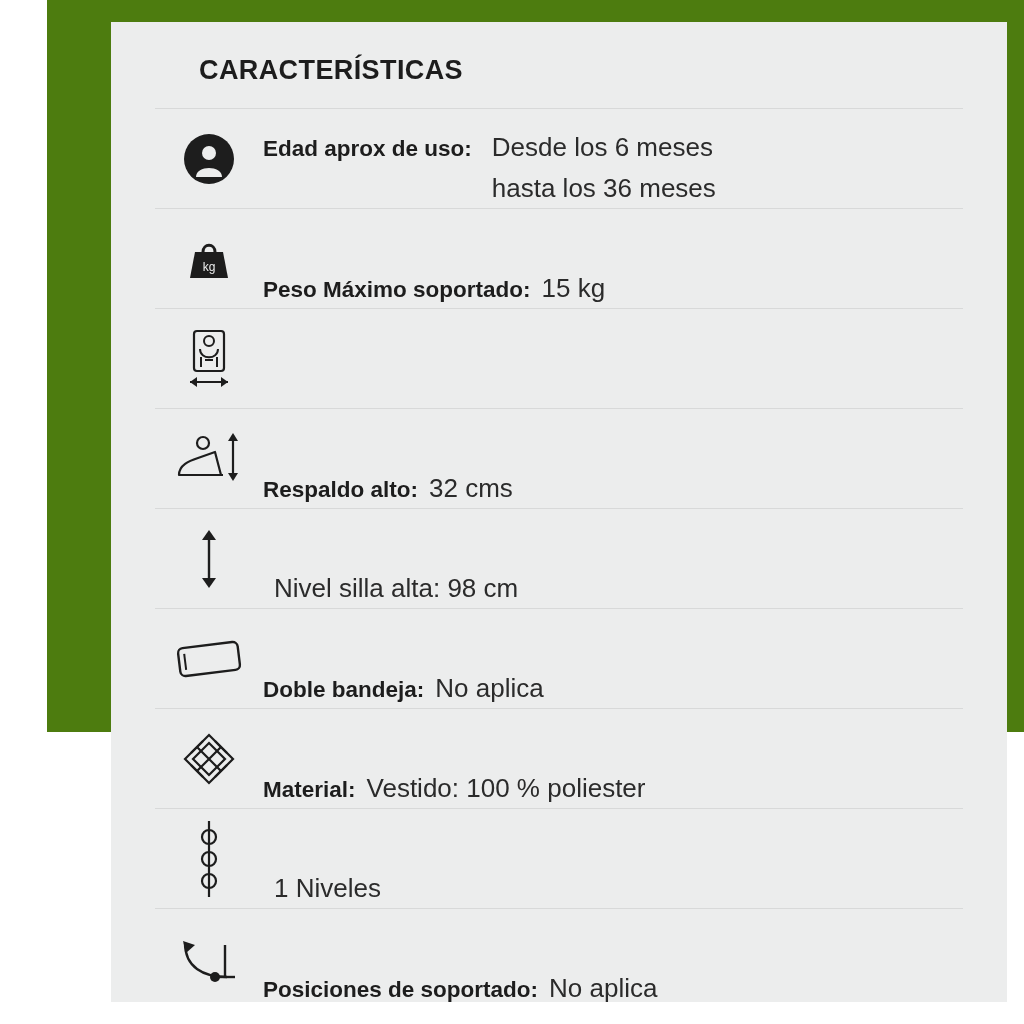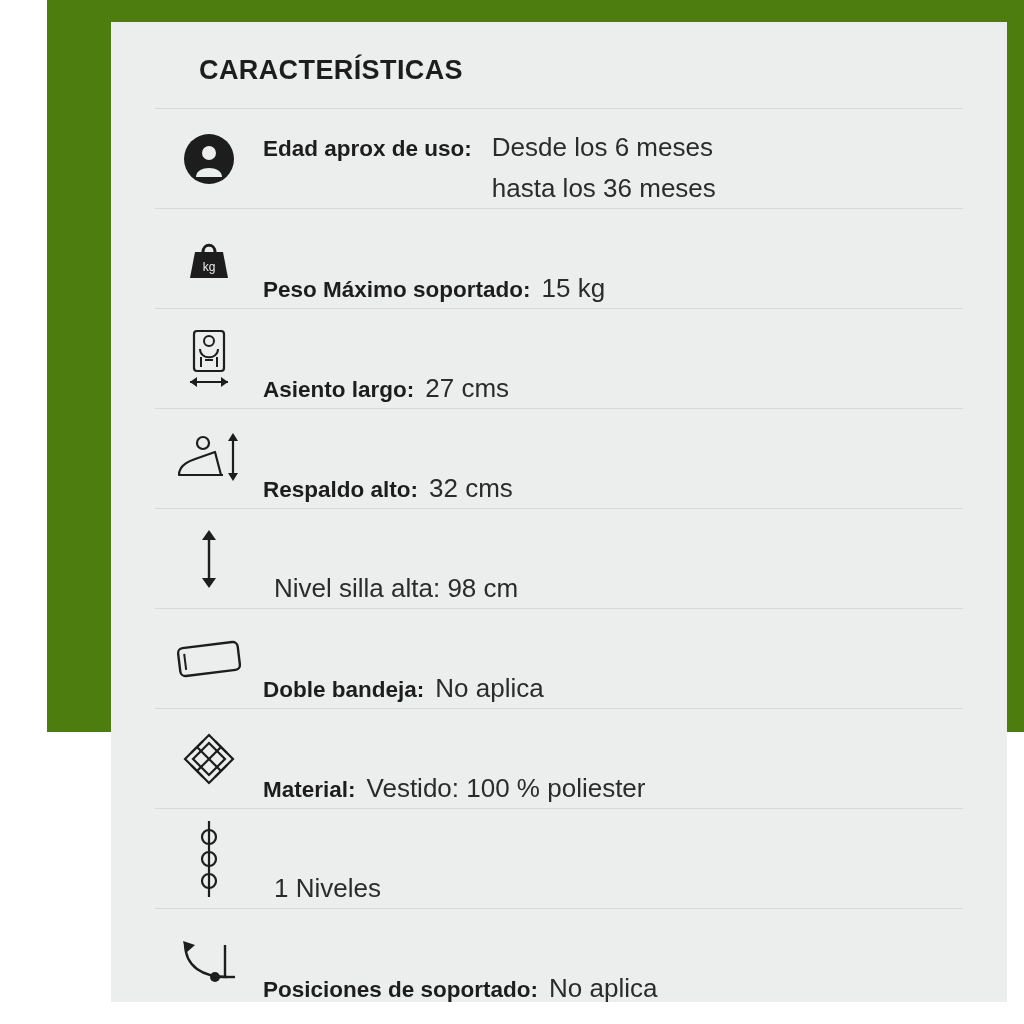--- a/index.html
+++ b/index.html
@@ -127,24 +127,20 @@
           <svg width="58" height="64" viewBox="0 0 58 64" aria-hidden="true">
             <rect x="14" y="4" width="30" height="40" fill="none" stroke="#1d1d1d" stroke-width="2.2" rx="3"></rect>
             <circle cx="29" cy="14" r="5" fill="none" stroke="#1d1d1d" stroke-width="2"></circle>
             <path d="M20 22 C20 33 38 33 38 22" fill="none" stroke="#1d1d1d" stroke-width="2"></path>
             <path d="M21 30 L21 40 M37 30 L37 40 M25 33 L33 33" stroke="#1d1d1d" stroke-width="2" fill="none"></path>
             <path d="M10 55 L48 55" stroke="#1d1d1d" stroke-width="2.2"></path>
             <path d="M10 55 L17 50 L17 60 Z" fill="#1d1d1d"></path>
             <path d="M48 55 L41 50 L41 60 Z" fill="#1d1d1d"></path>
           </svg>
         </div>
-        <div class="text-cell">
-          <span class="spec-label">Asiento largo:</span>
-          <span class="spec-value">27 cms</span>
-        </div>
       </li>
 
       <li class="spec-row">
         <div class="icon-cell">
           <svg width="76" height="64" viewBox="0 0 76 64" aria-hidden="true">
             <circle cx="32" cy="16" r="6" fill="none" stroke="#1d1d1d" stroke-width="2.2"></circle>
             <path d="M8 48 C8 38 18 34 27 31 L44 25 L50 48 Z" fill="none" stroke="#1d1d1d" stroke-width="2.2" stroke-linejoin="round"></path>
             <path d="M8 48 L52 48" stroke="#1d1d1d" stroke-width="2.2"></path>
             <path d="M62 8 L62 52" stroke="#1d1d1d" stroke-width="2.2"></path>
             <path d="M62 6 L57 14 L67 14 Z" fill="#1d1d1d"></path>

